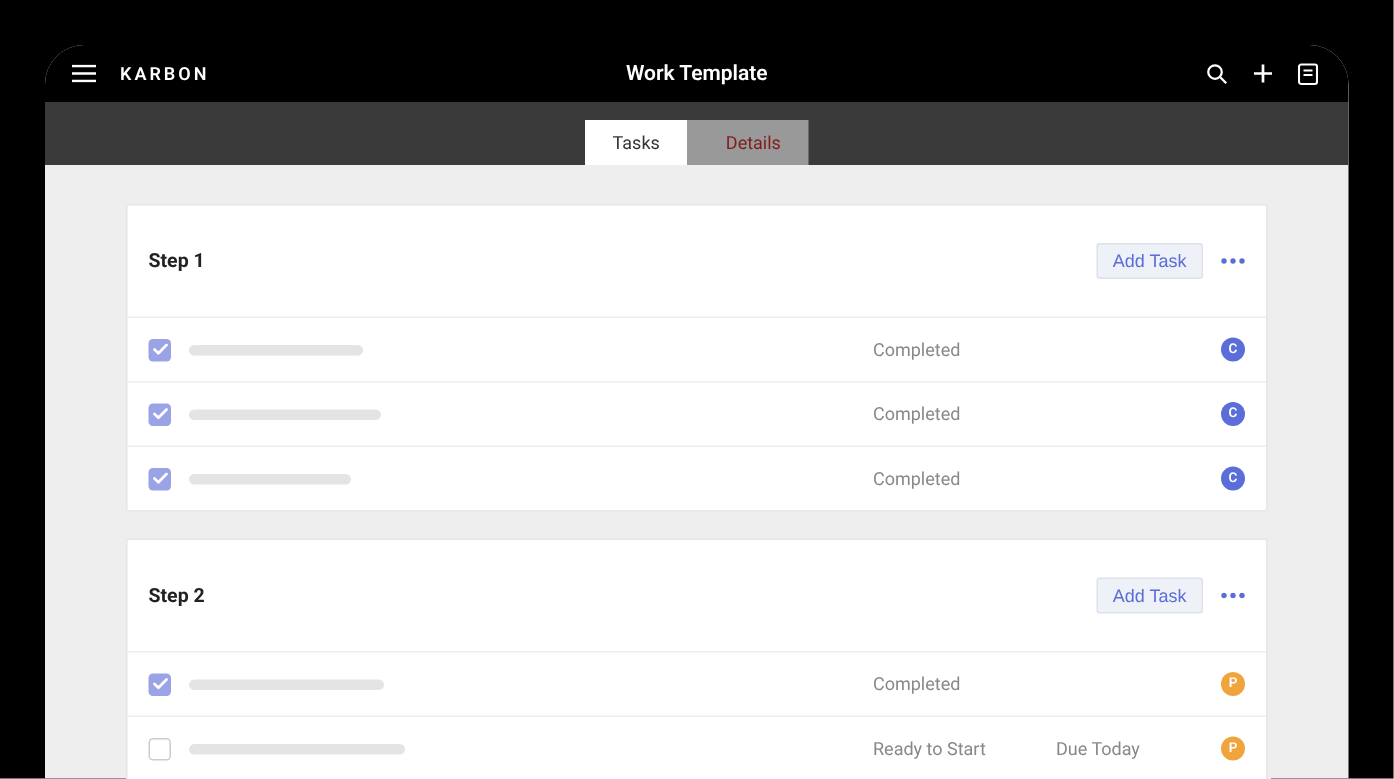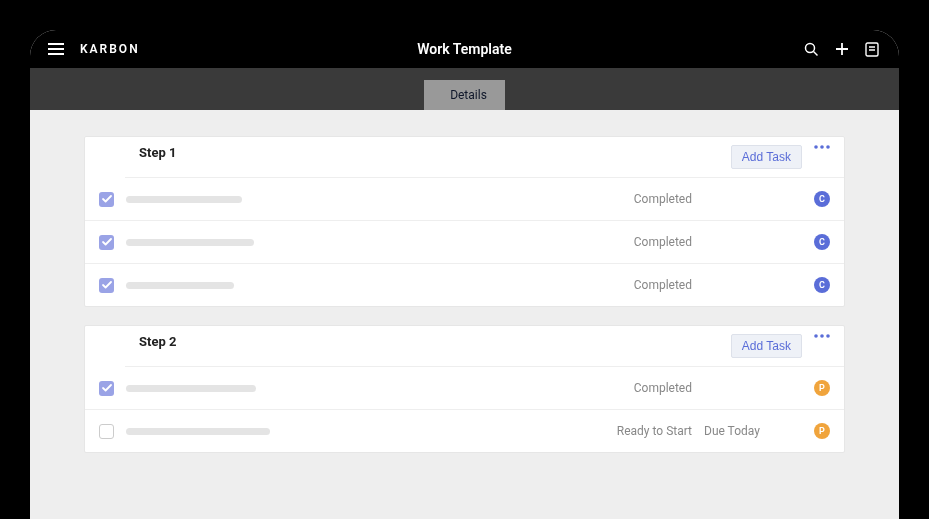--- a/index.html
+++ b/index.html
@@ -46,38 +46,37 @@
   .tab {
     height: 30px;
     display: flex;
     align-items: center;
     justify-content: center;
     padding: 0 18px;
     font-size: 12px;
     cursor: pointer;
   }
   .tab-active { background: #fff; color: #333; }
-  .tab-inactive { background: #999; color: #0f172a; padding-left: 26px; }
+  .tab-inactive { background: #999; color: #7f1d1d; padding-left: 26px; }
   .content {
     padding: 26px 54px 0 54px;
     overflow: auto;
     height: calc(100% - 80px);
   }
   .card {
     background: #fff;
     border: 1px solid #e6e6e6;
     border-radius: 2px;
     margin-bottom: 18px;
   }
   .card-header {
     display: flex;
-    align-items: flex-start;
-    padding: 8px 14px;
+    align-items: center;
+    padding: 25px 14px;
     border-bottom: 1px solid #eee;
-    margin-left: 40px;
   }
   .card-title { font-size: 13px; font-weight: 700; color: #222;}
   .spacer { flex: 1; }
   .add-task-btn {
     background: #eef1f7;
     border: 1px solid #dde1ea;
     color: #5a6dd8;
     font-size: 12px;
     padding: 4px 10px;
     border-radius: 2px;
@@ -112,21 +111,21 @@
   }
   .checkbox-done { background: #9aa3e6; }
   .checkbox-open { background: #fff; border: 1.5px solid #ccc; }
   .placeholder-bar {
     height: 7px;
     background: #e4e4e4;
     border-radius: 4px;
   }
   .task-left { display: flex; align-items: center; gap: 14px; flex: 1; min-width: 0;}
   .ph-wrap { flex:1; }
-  .status { font-size: 12px; color: #888; width: 110px; text-align:right;}
+  .status { font-size: 12px; color: #888; width: 110px; text-align:left;}
   .due { font-size: 12px; color: #888; width: 90px; text-align:left;}
   .avatar {
     width: 16px; height: 16px;
     border-radius: 50%;
     display: flex; align-items:center; justify-content:center;
     font-size: 9px; color: #fff; font-weight:600;
     flex-shrink: 0;
     margin-left: 8px;
   }
   .avatar-blue { background: #5a6dd8; }
@@ -162,20 +161,21 @@
         <svg width="14" height="15" viewBox="0 0 14 15">
             <rect x="1" y="1" width="12" height="13" rx="1.5" stroke="#fff" stroke-width="1.4" fill="none"></rect>
             <line x1="4" y1="5" x2="10" y2="5" stroke="#fff" stroke-width="1.4"></line>
             <line x1="4" y1="8" x2="10" y2="8" stroke="#fff" stroke-width="1.4"></line>
           </svg>
       </div>
     </div>
   </div>
 
   <div class="tabstrip">
+    <div class="tab tab-active">Tasks</div>
     <div class="tab tab-inactive">Details</div>
   </div>
 
   <div class="content" id="content">
       <div class="card">
         <div class="card-header">
           <div class="card-title">Step 1</div>
           <div class="spacer"></div>
           <button class="add-task-btn">Add Task</button>
           <div class="more-btn">

